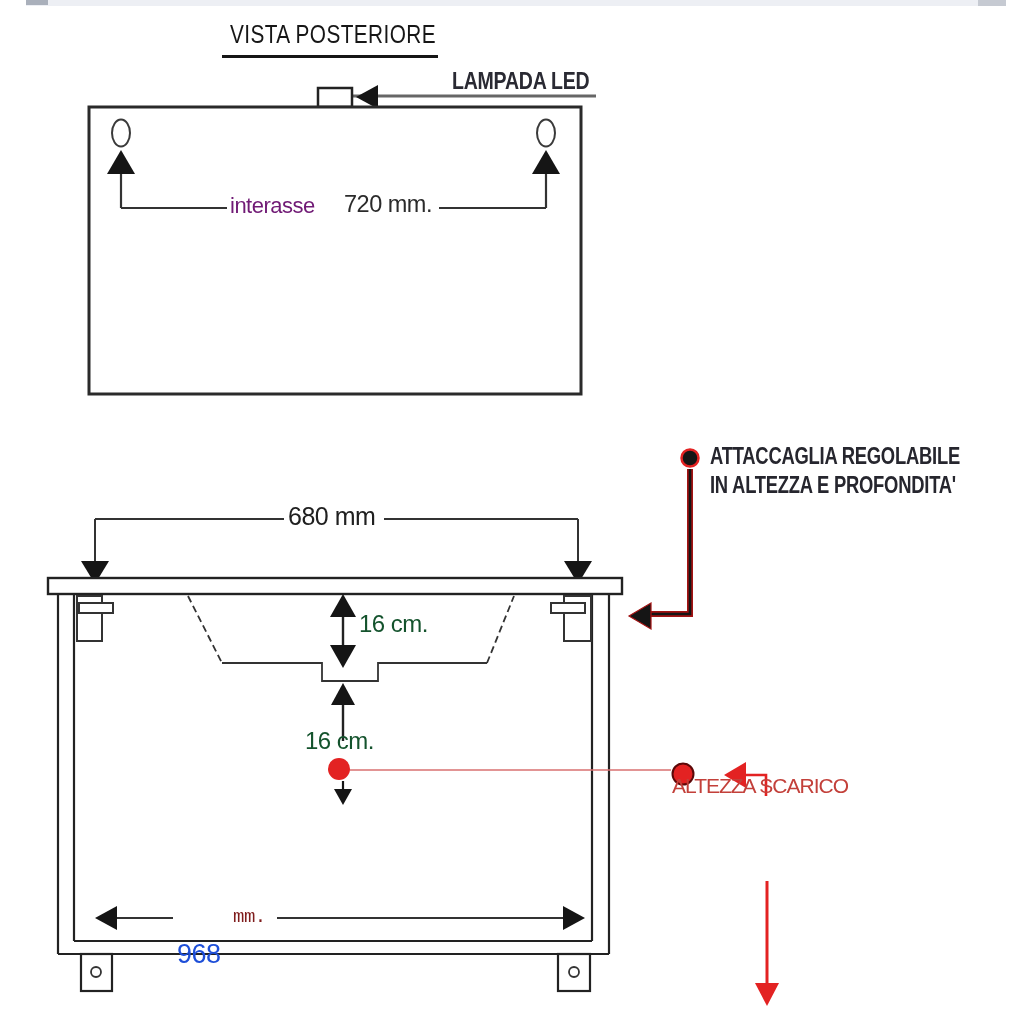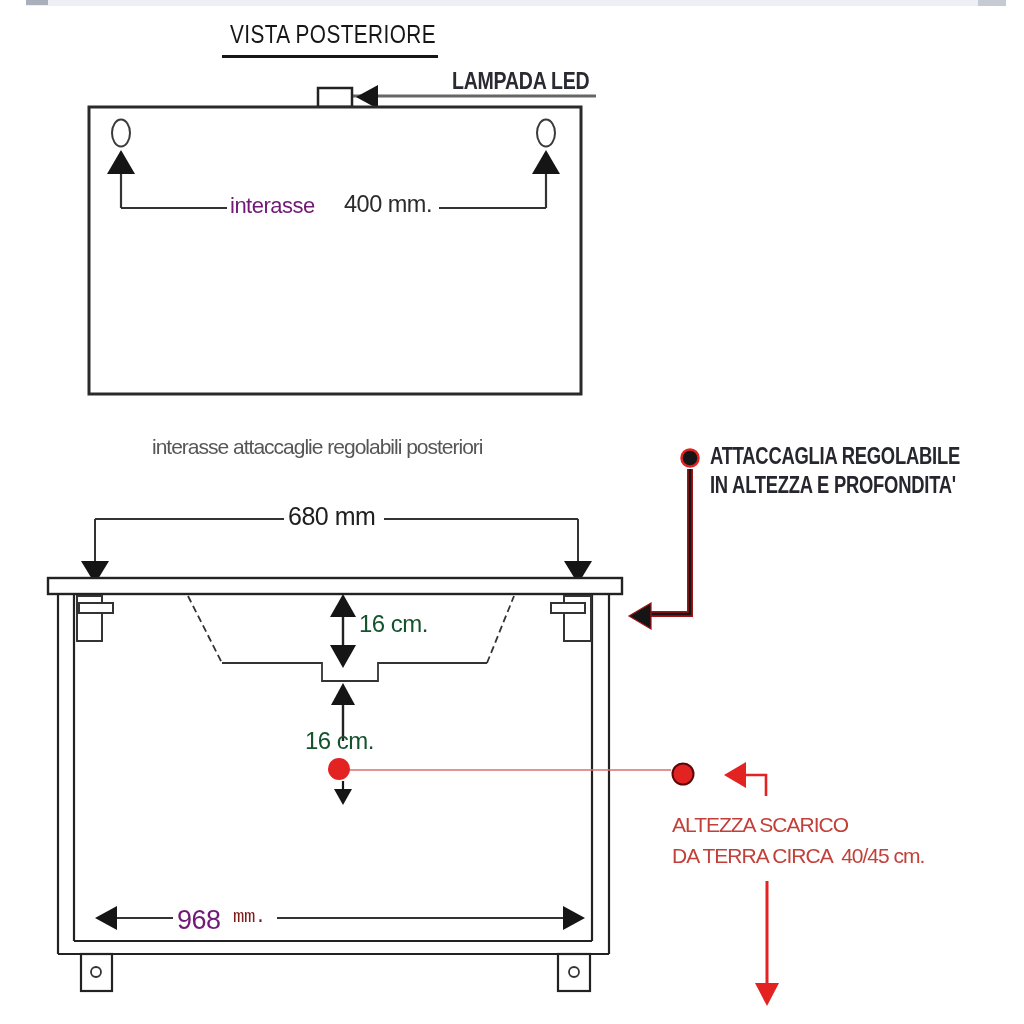--- a/index.html
+++ b/index.html
@@ -16,23 +16,23 @@
   .t-val{left:344px;top:192px;font-size:23.5px;color:#2b2b2b;letter-spacing:-0.5px;}
   .t-caption{left:152px;top:435px;font-size:21px;color:#565656;letter-spacing:-1px;}
   .t-legend1{left:710px;top:444px;}
   .t-legend2{left:710px;top:473px;}
   .t-legend1,.t-legend2{font-size:23px;font-weight:bold;color:#26262e;letter-spacing:-0.3px;
          transform:scaleX(0.80);transform-origin:left top;}
   .t-dim940{left:288px;top:503px;font-size:25px;color:#202020;letter-spacing:-0.5px;}
   .t-16a{left:359px;top:611px;}
   .t-16b{left:305px;top:728px;}
   .t-16a,.t-16b{font-size:24px;color:#14532d;letter-spacing:-0.5px;}
-  .t-968{left:177px;top:906px;font-size:27px;color:#701a75;letter-spacing:-0.5px;}
+  .t-968{left:177px;top:940px;font-size:27px;color:#1d4ed8;letter-spacing:-0.5px;}
   .t-968u{left:233px;top:907px;font-size:19px;color:#7f1d1d;letter-spacing:-0.5px;font-family:Liberation Mono, monospace;}
-  .t-red1{left:672px;top:813px;}
+  .t-red1{left:672px;top:774px;}
   .t-red2{left:672px;top:844px;}
   .t-red1,.t-red2{font-size:21px;color:#c3403a;letter-spacing:-1px;}
   .topstrip{position:absolute;left:26px;top:0;width:980px;height:6px;background:#edeff4;}
   .topstrip .capL{position:absolute;left:0;top:0;width:22px;height:5px;background:#aab0bb;}
   .topstrip .capR{position:absolute;right:0;top:0;width:28px;height:6px;background:#c6cad2;}
 </style>
 </head>
 <body>
 
 <div class="canvas">
@@ -145,28 +145,26 @@
       <line x1="277" y1="918" x2="563" y2="918"></line>
       <polygon points="585,918 563,906 563,930" fill="#151515" stroke="none"></polygon>
     </g>
   </svg>
 
   <div class="txt t-title">VISTA POSTERIORE</div>
   <div class="u-title"></div>
 
   <div class="txt t-led">LAMPADA LED</div>
   <div class="txt t-gray">interasse</div>
-  <div class="txt t-val">400 mm.</div>
+  <div class="txt t-val">720 mm.</div>
 
-  <div class="txt t-caption">interasse attaccaglie regolabili posteriori</div>
   <div class="txt t-legend1">ATTACCAGLIA REGOLABILE</div>
   <div class="txt t-legend2">IN ALTEZZA E PROFONDITA'</div>
 
   <div class="txt t-dim940">680 mm</div>
   <div class="txt t-16a">16 cm.</div>
   <div class="txt t-16b">16 cm.</div>
   <div class="txt t-968">968</div>
   <div class="txt t-968u">mm.</div>
 
   <div class="txt t-red1">ALTEZZA SCARICO</div>
-  <div class="txt t-red2">DA TERRA CIRCA  40/45 cm.</div>
 
 </div>
 
 </body></html>

